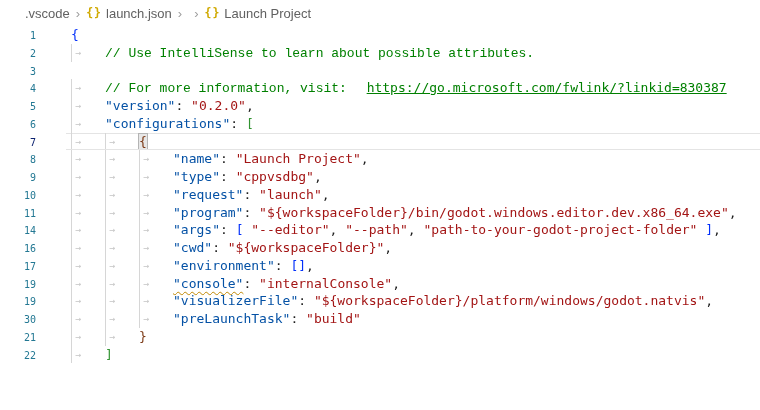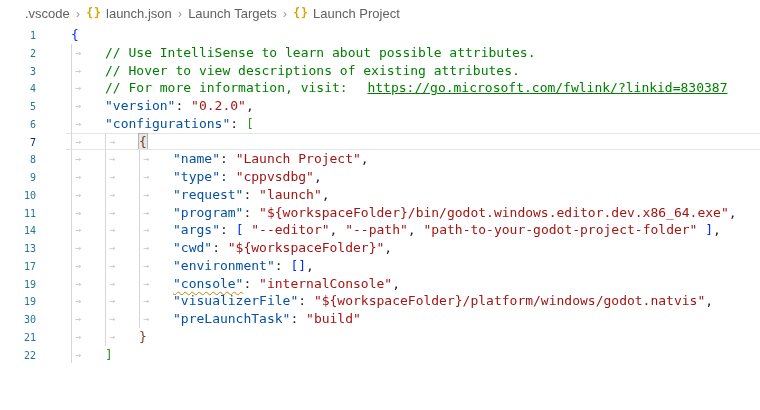--- a/index.html
+++ b/index.html
@@ -47,21 +47,21 @@
   }
   .code-row.current .num{color:var(--c-num-active);}
   .code{position:relative;white-space:pre;}
   .tab{
     display:inline-block;width:34px;height:17.75px;vertical-align:top;
     border-left:1px solid var(--c-guide);box-sizing:border-box;
     color:var(--c-arrow);font-size:10px;padding-left:3px;overflow:hidden;
   }
   .tk-key{color:var(--c-key);}
   .tk-str{color:var(--c-str);}
-  .tk-cmt{color:var(--c-cmt);}
+  .tk-cmt{color:var(--c-cmt);font-family:Liberation Mono, monospace;}
   .tk-link{color:var(--c-cmt);text-decoration:underline;cursor:pointer;padding-left:12px;}
   .tk-kw{color:var(--c-kw);}
   .tk-pun{color:var(--c-pun);}
   .tk-b1{color:var(--c-b1);}
   .tk-b2{color:var(--c-b2);}
   .tk-b3{color:var(--c-b3);}
   .tk-match{background:#e7e7e7;box-shadow:0 0 0 1px #b4b4b4;}
   .tk-squiggle{
     text-decoration:underline wavy var(--c-warn);
     text-decoration-thickness:1px;text-underline-offset:3px;
@@ -75,44 +75,41 @@
   <div class="breadcrumb">
     <span class="bc-item">
       <span>.vscode</span>
     </span>
     <span class="bc-sep">›</span>
     <span class="bc-item">
       <span class="bc-icon">{}</span>
       <span>launch.json</span>
     </span>
     <span class="bc-sep">›</span>
-    <span class="bc-item">
-      <span>Launch Targets</span>
-    </span>
     <span class="bc-sep">›</span>
     <span class="bc-item">
       <span class="bc-icon">{}</span>
       <span>Launch Project</span>
     </span>
   </div>
 
   <div class="editor" id="editor">
       <div class="code-row"><div class="gutter"><span class="num">1</span></div><div class="code"><span class="tk-b1">{</span></div></div>
       <div class="code-row"><div class="gutter"><span class="num">2</span></div><div class="code"><span class="tab">→</span><span class="tk-cmt">// Use IntelliSense to learn about possible attributes.</span></div></div>
-      <div class="code-row"><div class="gutter"><span class="num">3</span></div><div class="code"><span class="tab">→</span><span class="tk-cmt">// Hover to view descriptions of existing attributes.</span></div></div>
+      <div class="code-row"><div class="gutter"><span class="num">3</span></div></div>
       <div class="code-row"><div class="gutter"><span class="num">4</span></div><div class="code"><span class="tab">→</span><span class="tk-cmt">// For more information, visit: </span><span class="tk-link">https://go.microsoft.com/fwlink/?linkid=830387</span></div></div>
       <div class="code-row"><div class="gutter"><span class="num">5</span></div><div class="code"><span class="tab">→</span><span class="tk-key">"version"</span><span class="tk-pun">: </span><span class="tk-str">"0.2.0"</span><span class="tk-pun">,</span></div></div>
       <div class="code-row"><div class="gutter"><span class="num">6</span></div><div class="code"><span class="tab">→</span><span class="tk-key">"configurations"</span><span class="tk-pun">: </span><span class="tk-b2">[</span></div></div>
       <div class="code-row current"><div class="gutter"><span class="num">7</span></div><div class="code"><span class="tab">→</span><span class="tab">→</span><span class="tk-b3 tk-match">{</span></div></div>
       <div class="code-row"><div class="gutter"><span class="num">8</span></div><div class="code"><span class="tab">→</span><span class="tab">→</span><span class="tab">→</span><span class="tk-key">"name"</span><span class="tk-pun">: </span><span class="tk-str">"Launch Project"</span><span class="tk-pun">,</span></div></div>
       <div class="code-row"><div class="gutter"><span class="num">9</span></div><div class="code"><span class="tab">→</span><span class="tab">→</span><span class="tab">→</span><span class="tk-key">"type"</span><span class="tk-pun">: </span><span class="tk-str">"cppvsdbg"</span><span class="tk-pun">,</span></div></div>
       <div class="code-row"><div class="gutter"><span class="num">10</span></div><div class="code"><span class="tab">→</span><span class="tab">→</span><span class="tab">→</span><span class="tk-key">"request"</span><span class="tk-pun">: </span><span class="tk-str">"launch"</span><span class="tk-pun">,</span></div></div>
       <div class="code-row"><div class="gutter"><span class="num">11</span></div><div class="code"><span class="tab">→</span><span class="tab">→</span><span class="tab">→</span><span class="tk-key">"program"</span><span class="tk-pun">: </span><span class="tk-str">"${workspaceFolder}/bin/godot.windows.editor.dev.x86_64.exe"</span><span class="tk-pun">,</span></div></div>
       <div class="code-row"><div class="gutter"><span class="num">14</span></div><div class="code"><span class="tab">→</span><span class="tab">→</span><span class="tab">→</span><span class="tk-key">"args"</span><span class="tk-pun">: </span><span class="tk-b1">[</span><span class="tk-pun"> </span><span class="tk-str">"--editor"</span><span class="tk-pun">, </span><span class="tk-str">"--path"</span><span class="tk-pun">, </span><span class="tk-str">"path-to-your-godot-project-folder"</span><span class="tk-pun"> </span><span class="tk-b1">]</span><span class="tk-pun">,</span></div></div>
-      <div class="code-row"><div class="gutter"><span class="num">13</span></div><div class="code"><span class="tab">→</span><span class="tab">→</span><span class="tab">→</span><span class="tk-key">"cwd"</span><span class="tk-pun">: </span><span class="tk-str">"${workspaceFolder}"</span><span class="tk-pun">,</span></div></div>
+      <div class="code-row"><div class="gutter"><span class="num">16</span></div><div class="code"><span class="tab">→</span><span class="tab">→</span><span class="tab">→</span><span class="tk-key">"cwd"</span><span class="tk-pun">: </span><span class="tk-str">"${workspaceFolder}"</span><span class="tk-pun">,</span></div></div>
       <div class="code-row"><div class="gutter"><span class="num">17</span></div><div class="code"><span class="tab">→</span><span class="tab">→</span><span class="tab">→</span><span class="tk-key">"environment"</span><span class="tk-pun">: </span><span class="tk-b1">[</span><span class="tk-b1">]</span><span class="tk-pun">,</span></div></div>
       <div class="code-row"><div class="gutter"><span class="num">19</span></div><div class="code"><span class="tab">→</span><span class="tab">→</span><span class="tab">→</span><span class="tk-key tk-squiggle">"console"</span><span class="tk-pun">: </span><span class="tk-str">"internalConsole"</span><span class="tk-pun">,</span></div></div>
       <div class="code-row"><div class="gutter"><span class="num">19</span></div><div class="code"><span class="tab">→</span><span class="tab">→</span><span class="tab">→</span><span class="tk-key">"visualizerFile"</span><span class="tk-pun">: </span><span class="tk-str">"${workspaceFolder}/platform/windows/godot.natvis"</span><span class="tk-pun">,</span></div></div>
       <div class="code-row"><div class="gutter"><span class="num">30</span></div><div class="code"><span class="tab">→</span><span class="tab">→</span><span class="tab">→</span><span class="tk-key">"preLaunchTask"</span><span class="tk-pun">: </span><span class="tk-str">"build"</span></div></div>
       <div class="code-row"><div class="gutter"><span class="num">21</span></div><div class="code"><span class="tab">→</span><span class="tab">→</span><span class="tk-b3">}</span></div></div>
       <div class="code-row"><div class="gutter"><span class="num">22</span></div><div class="code"><span class="tab">→</span><span class="tk-b2">]</span></div></div>
     </div>
 
 </div>
 

